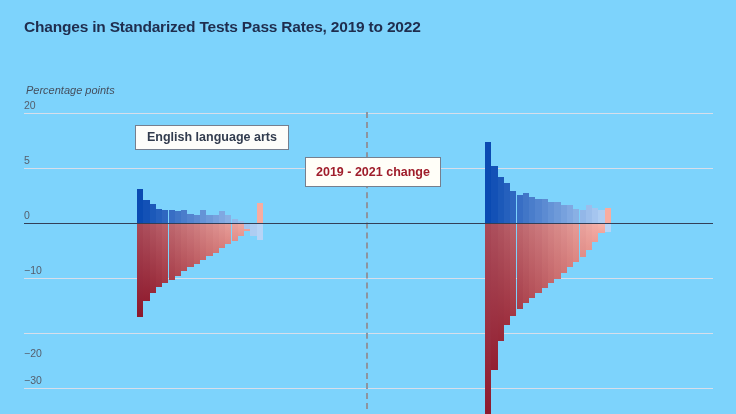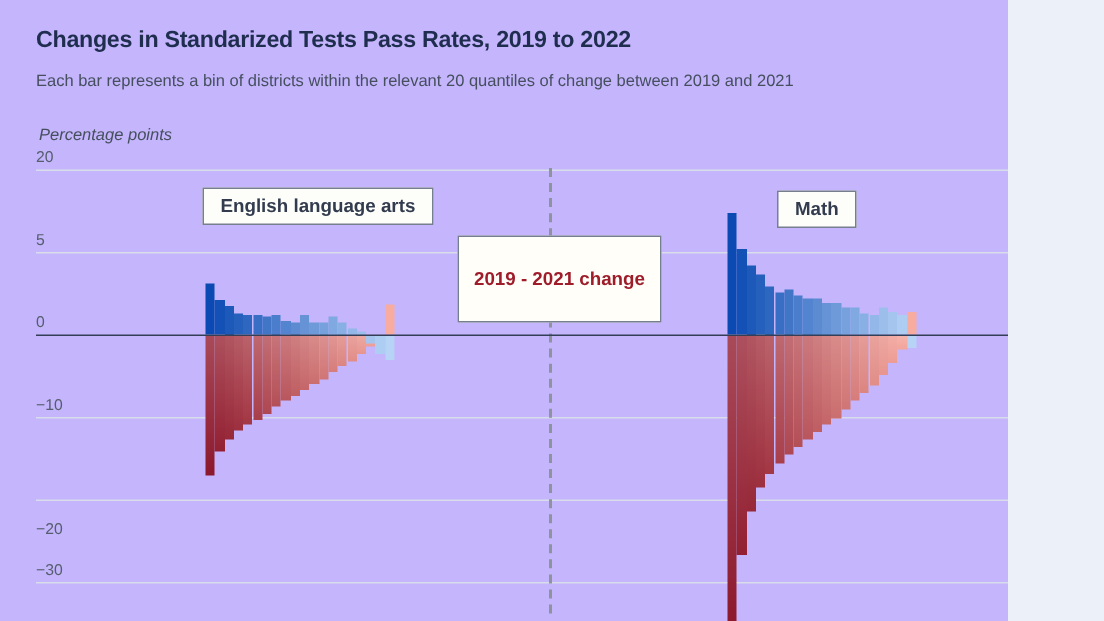--- a/index.html
+++ b/index.html
@@ -1,19 +1,19 @@
 <!DOCTYPE html>
 <html><head>
 <meta charset="utf-8">
 <style>
   html,body{margin:0;padding:0;background:#ecf1f9;}
   *{box-sizing:border-box;}
   #stage{
-    position:relative;width:672px;height:414px;overflow:hidden;
-    background:#c4b5fd;font-family:"Liberation Sans",sans-serif;
+    position:relative;width:736px;height:414px;overflow:hidden;
+    background:#7dd3fc;font-family:"Liberation Sans",sans-serif;
   }
   .title{
     position:absolute;left:24px;top:18px;font-size:15.5px;font-weight:bold;
     color:#1f2d4e;letter-spacing:-0.2px;
   }
   .subtitle{
     position:absolute;left:24px;top:48px;font-size:11px;color:#454f5e;
   }
   .unit-label{
     position:absolute;left:26px;top:84px;font-size:11px;font-style:italic;color:#454f5e;
@@ -32,39 +32,37 @@
     border-left:2px dashed #8e949e;z-index:1;
   }
   .group-label{
     position:absolute;background:#fdfdfa;border:1px solid #767f8e;
     padding:4px 11px 5px;font-size:12.5px;font-weight:600;color:#323c4e;z-index:7;
   }
   .group-label.g0{left:135px;top:125px;}
   .group-label.g1{left:518px;top:127px;}
   .legend{
     position:absolute;left:305px;top:157px;background:#fffef8;
-    border:1px solid #767f8e;padding:19px 10px;z-index:8;text-align:center;
+    border:1px solid #767f8e;padding:5px 10px;z-index:8;text-align:center;
   }
   .legend div{font-size:12.5px;font-weight:700;line-height:1.45;white-space:nowrap;}
   .bar{position:absolute;z-index:3;}
 </style>
 </head>
 <body>
 
 <div id="stage">
   <div class="title">Changes in Standarized Tests Pass Rates, 2019 to 2022</div>
-  <div class="subtitle">Each bar represents a bin of districts within the relevant 20 quantiles of change between 2019 and 2021</div>
   <div class="unit-label">Percentage points</div>
 
   <div id="plot"></div>
 
   <div class="divider"></div>
 
   <div class="group-label g0">English language arts</div>
-  <div class="group-label g1">Math</div>
 
   <div class="legend">
     <div style="color: rgb(159, 29, 43);">2019 - 2021 change</div>
   </div>
 <div class="gridline" style="top: 113px;"></div>
     <div class="tick-label" style="top: 98.5px;">20</div>
     <div class="gridline" style="top: 168px;"></div>
     <div class="tick-label" style="top: 153.5px;">5</div>
     <div class="tick-label" style="top: 208.5px;">0</div>
     <div class="gridline" style="top: 278px;"></div>

